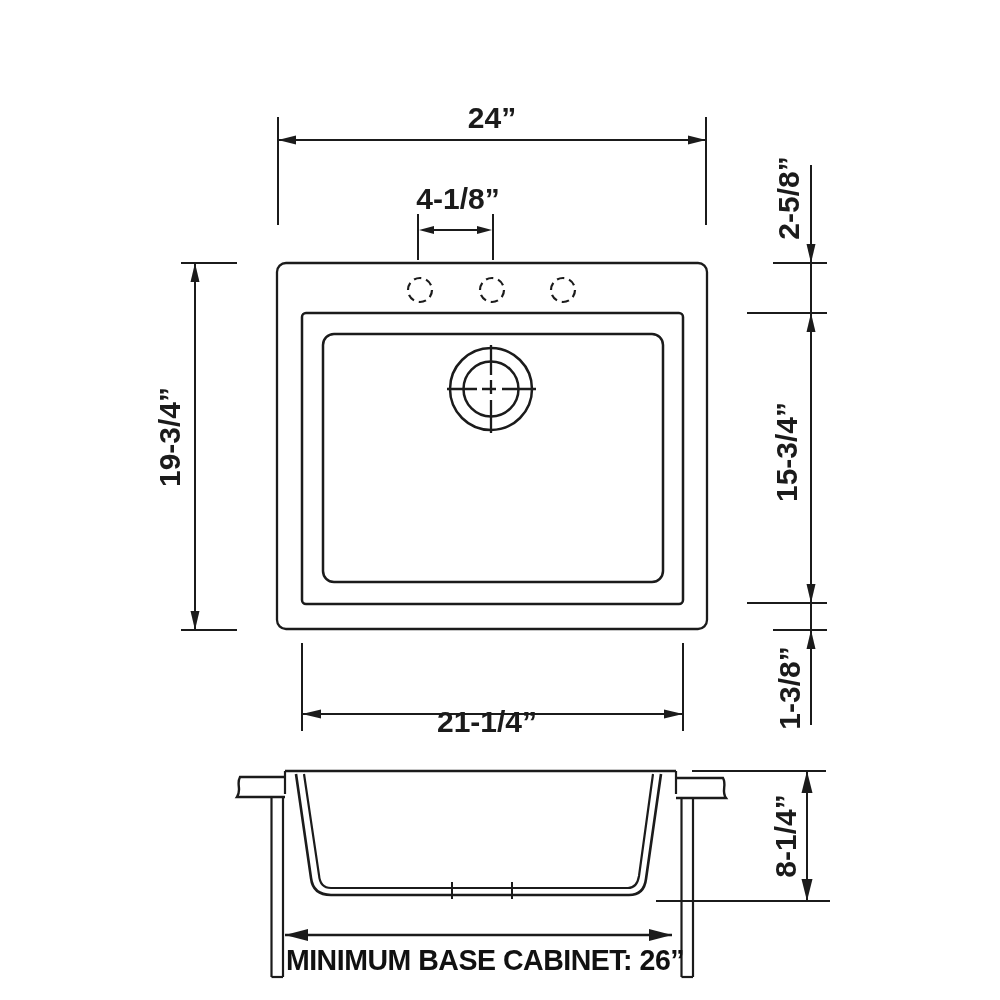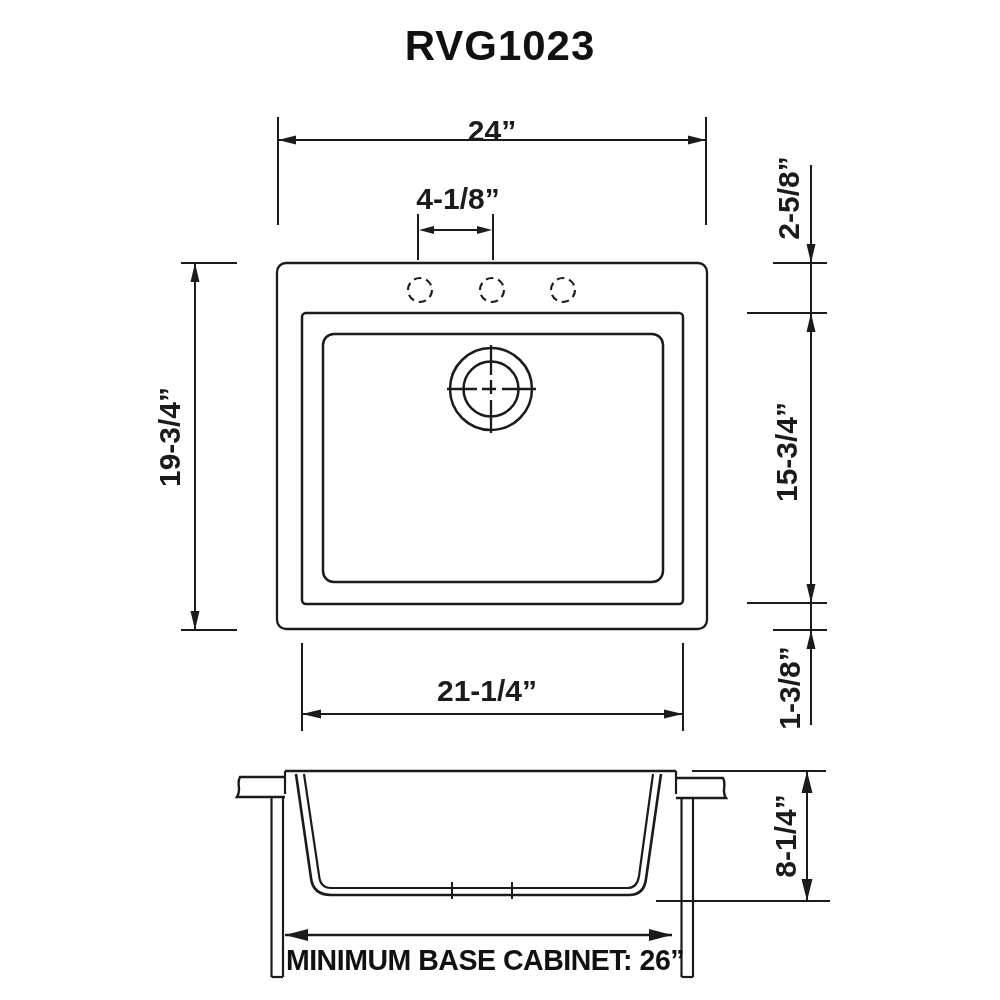--- a/index.html
+++ b/index.html
@@ -22,21 +22,20 @@
     white-space:nowrap;transform:translate(-50%,-50%) scaleX(0.95);line-height:1;
     letter-spacing:-0.5px;
   }
   svg *{stroke-linecap:butt;}
 </style>
 </head>
 <body>
 
 <div class="canvas">
 
-  <div class="title">RVG1023</div>
 
   <svg class="linework" width="1000" height="1000" viewBox="0 0 1000 1000" fill="none" stroke="#1b1b1b">
 
     <g>
       <rect x="277" y="263" width="430" height="366" rx="9" stroke-width="2.3"></rect>
       <rect x="302" y="313" width="381" height="291" rx="4" stroke-width="2.5"></rect>
       <rect x="323" y="334" width="340" height="248" rx="11" stroke-width="2.5"></rect>
 
       <g stroke-width="2.2" stroke-dasharray="7.5 5">
         <circle cx="420" cy="290" r="12"></circle>
@@ -129,31 +128,31 @@
       <polygon points="807,901 801.5,879 812.5,879" fill="#1b1b1b" stroke="none"></polygon>
     </g>
 
     <g stroke-width="2.6">
       <line x1="285" y1="935" x2="672" y2="935"></line>
       <polygon points="285,935 308,929 308,941" fill="#1b1b1b" stroke="none"></polygon>
       <polygon points="672,935 649,929 649,941" fill="#1b1b1b" stroke="none"></polygon>
     </g>
   </svg>
 
-  <div class="dim-label" style="left:492px;top:131px;text-align:right;">24”</div>
+  <div class="dim-label" style="left:492px;top:118px;text-align:right;">24”</div>
 
   <div class="dim-label" style="left:458px;top:199px;">4-1/8”</div>
 
   <div class="dim-label rot" style="left:170px;top:437px;">19-3/4”</div>
 
   <div class="dim-label rot" style="left:789px;top:198px;">2-5/8”</div>
 
   <div class="dim-label rot" style="left:787px;top:452px;">15-3/4”</div>
 
   <div class="dim-label rot" style="left:790px;top:688px;">1-3/8”</div>
 
-  <div class="dim-label" style="left:487px;top:691px;">21-1/4”</div>
+  <div class="dim-label" style="left:487px;top:722px;">21-1/4”</div>
 
   <div class="dim-label rot" style="left:786px;top:836px;">8-1/4”</div>
 
   <div class="cab-label" style="left:485px;top:960px;">MINIMUM BASE CABINET: 26”</div>
 
 </div>
 
 </body></html>

